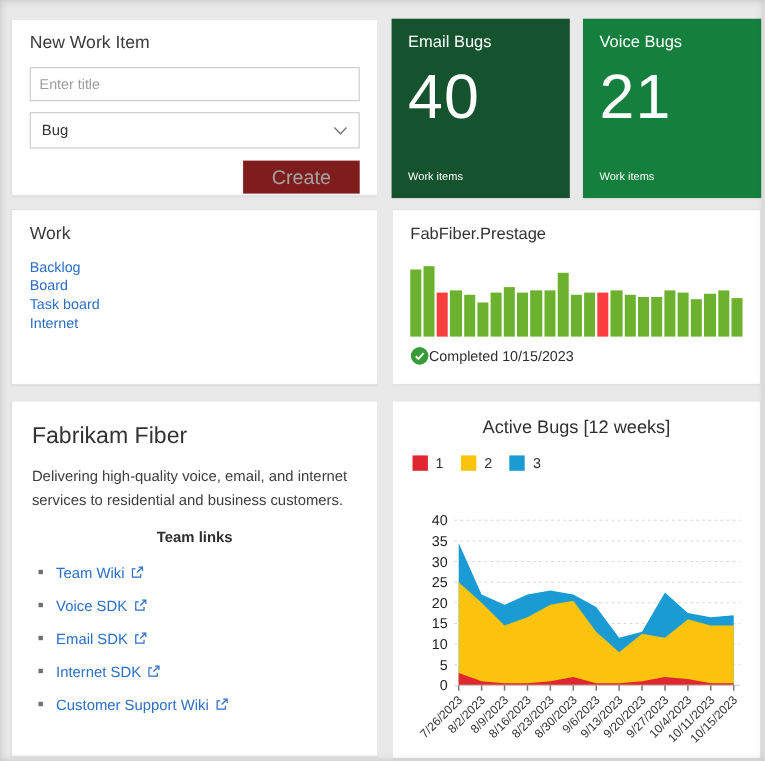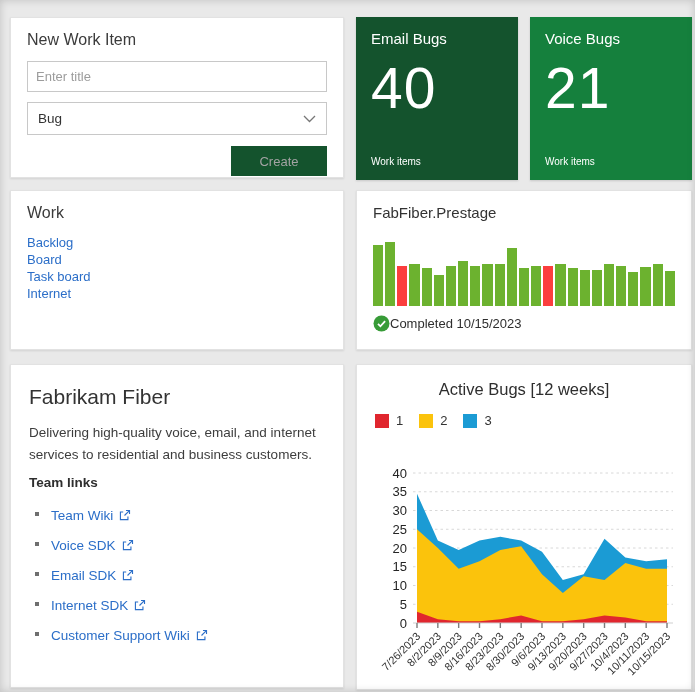--- a/index.html
+++ b/index.html
@@ -24,22 +24,22 @@
     font-family:inherit;outline:none;display:block;
   }
   #nwi-title-input::placeholder{color:#9c9c9c;}
   .fake-select{
     margin-top:10px;height:33px;border:1px solid #c8c8c8;box-sizing:border-box;
     display:flex;align-items:center;justify-content:space-between;
     padding:0 10px;font-size:13.5px;color:#333;cursor:pointer;background:#fff;
   }
   .btn-row{margin-top:11px;text-align:right;}
   .create-btn{
-    width:96px;height:30px;background:#14532d;border:none;color:#a3a3a3;
-    font-size:13px;font-family:inherit;cursor:pointer;
+    width:106px;height:30px;background:#7f1d1d;border:none;color:#a3a3a3;
+    font-size:18px;font-family:inherit;cursor:pointer;
   }
   
   .tile{
     position:absolute;top:17px;width:162px;height:163px;box-sizing:border-box;
     padding:13px 15px;color:#fff;cursor:pointer;box-shadow:0 1px 2px rgba(0,0,0,.15);
   }
   #tile-0{left:356px;} #tile-1{left:530px;}
   .tile-title{font-size:15px;}
   .tile-count{font-size:57px;font-weight:200;line-height:1;margin-top:13px;letter-spacing:1px;}
   .tile-sub{position:absolute;left:15px;bottom:13px;font-size:10px;}
@@ -50,21 +50,21 @@
   
   #card-build{left:356px;top:190px;width:336px;height:160px;padding:13px 16px;}
   .build-title{font-size:15px;color:#333;}
   .build-bars{margin-top:21px;height:64px;display:flex;align-items:flex-end;gap:2px;}
   .build-bar{flex:1;cursor:pointer;}
   .build-status{margin-top:9px;display:flex;align-items:center;font-size:13px;color:#2e2e2e;}
   
   #card-team{left:10px;top:364px;width:334px;height:324px;padding:20px 18px;}
   .team-title{font-size:21px;font-weight:400;color:#333;}
   .team-desc{margin:13px 0 0;font-size:13.5px;color:#3d3d3d;line-height:1.6;}
-  .team-links-heading{margin-top:10px;font-size:13.5px;font-weight:700;color:#2e2e2e;}
+  .team-links-heading{margin-top:16px;font-size:13.5px;font-weight:700;color:#2e2e2e;text-align:center;}
   .team-links{list-style:none;margin:16px 0 0;padding:0 0 0 6px;}
   .team-links li{position:relative;padding-left:16px;margin-bottom:12px;}
   .team-links li::before{content:"";position:absolute;left:0;top:6px;width:4px;height:4px;background:#6f6f6f;}
   .team-link{color:#2b6ec8;font-size:13.5px;text-decoration:none;display:inline-flex;align-items:center;gap:5px;}
   .ext-icon{flex:none;}
   
   #card-chart{left:356px;top:364px;width:336px;height:326px;padding:15px 18px;overflow:hidden;text-align:center;}
   .chart-title{font-size:16.5px;color:#2e2e2e;}
   .chart-legend{margin-top:14px;display:flex;align-items:center;gap:16px;}
   .legend-item{display:flex;align-items:center;gap:7px;}

